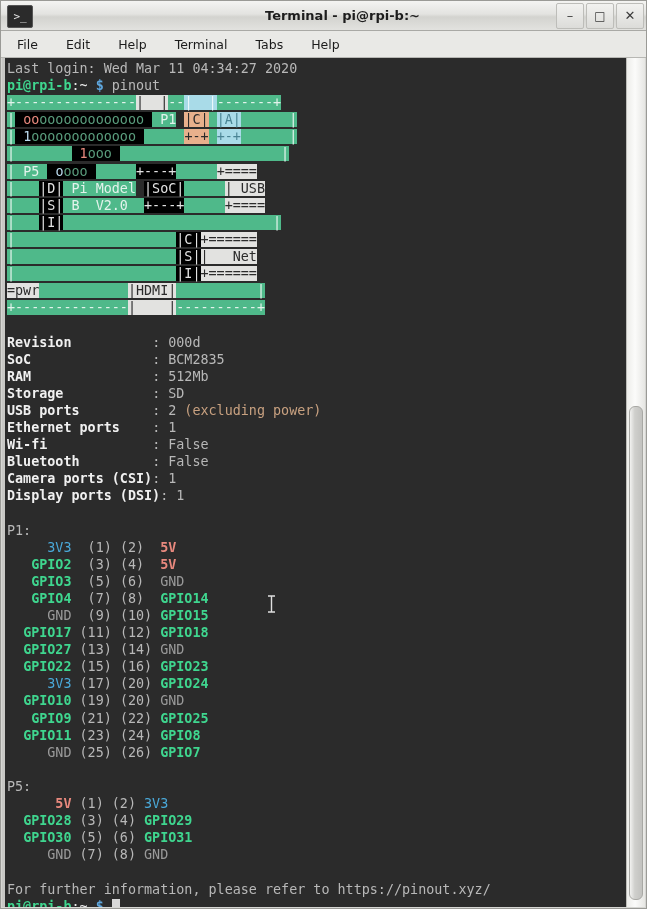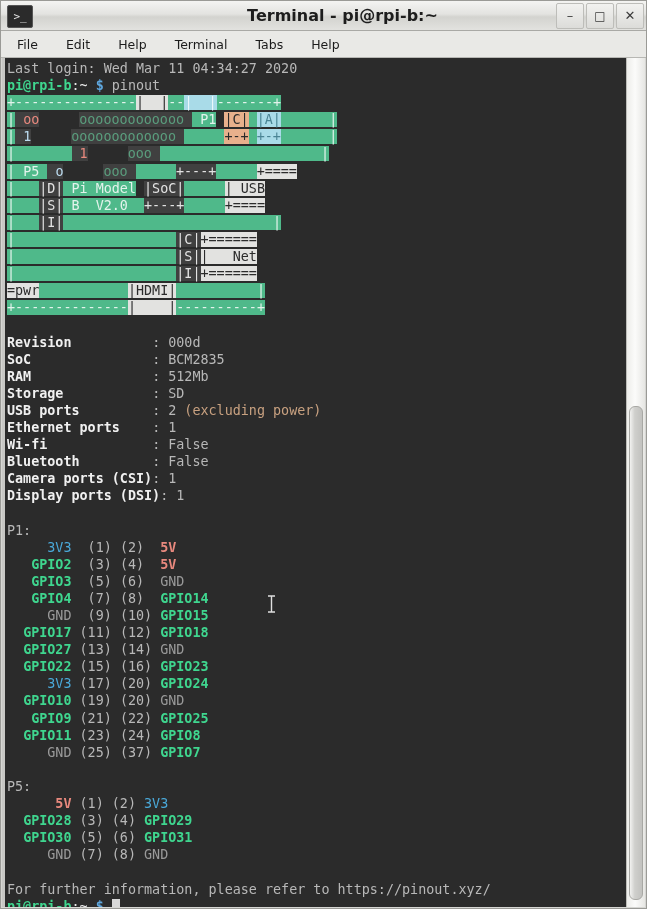--- a/index.html
+++ b/index.html
@@ -11,21 +11,21 @@
           background:#d6d6d3;box-sizing:border-box;
           border:1px solid #9a9a96;}
   .titlebar{position:relative;height:29px;
             background:linear-gradient(to bottom,#f4f4f2 0%,#e3e3e0 45%,#d3d3cf 55%,#e2e2df 100%);
             border-bottom:1px solid #a9a9a5;}
   .title-ico{position:absolute;left:6px;top:4px;width:24px;height:21px;
              background:#2b2b2b;border:1px solid #555;border-radius:2px;
              color:#e6e6e6;font-family:"DejaVu Sans Mono",monospace;
              font-size:11px;line-height:21px;text-align:center;}
   .title-text{position:absolute;left:0;right:0;top:0;height:29px;line-height:29px;
-              text-align:center;font-size:16px;font-weight:bold;color:#1d1d1d;padding-left:38px;}
+              text-align:center;font-size:13px;font-weight:bold;color:#1d1d1d;padding-left:38px;}
   .wbtns{position:absolute;right:2px;top:2px;height:25px;display:flex;align-items:center;
          gap:2px;}
   .wbtn{width:26px;height:24px;display:flex;align-items:center;justify-content:center;
         font-size:13px;color:#3a3a3a;
         background:linear-gradient(to bottom,#f2f2f0,#dcdcd9);
         border:1px solid #bdbdb9;border-radius:2px;}
   .wbtn.sq{font-size:12px;}
 
   
   .menubar{height:26px;background:#e9e9e6;border-bottom:1px solid #b7b7b3;
@@ -52,27 +52,27 @@
   .c-cyan{color:#4aa8d8;font-weight:normal;}
   .c-grey{color:#9a9a9a;}
   .c-white{color:#e8e8e8;}
   .c-bold{color:#f0f0f0;font-weight:bold;text-align:right;}
   .c-salmon{color:#e9897e;font-weight:bold;text-align:right;}
   .c-tan{color:#c8a180;}
   .c-dim{color:#b8b8b8;}
 
   
   .board{background:#4fb98a;color:#e3f3ec;}
-  .b-dark{background:#404040;color:#e3e3e3;}
+  .b-dark{background:#000000;color:#e3e3e3;}
   .b-lgrey{background:#e2e2e0;color:#2b2b2b;}
   .b-peach{background:#e8b08c;color:#2b2b2b;}
   .b-lblue{background:#a9dbe8;color:#eaf7fb;}
   .b-lblue-d{background:#a9dbe8;color:#4a8494;}
   .pin-sal{color:#e9897e;}
-  .pin-grn{color:#5a9d7d;margin-left:40px;}
+  .pin-grn{color:#5a9d7d;}
   .pin-blu{color:#bcdcf0;}
 
   .cursor-block{background:#d8d8d8;color:#2b2b2b;}
   .ibeam{position:absolute;left:262px;top:537px;width:9px;height:18px;}
   .ibeam svg{display:block;}
 </style>
 </head>
 <body>
 
 <div class="window">
@@ -131,21 +131,21 @@
   <span class="c-bgreen"> GPIO3</span> <span class="c-dim"> (5)</span> <span class="c-dim">(6) </span> <span class="c-grey">GND</span>
   <span class="c-bgreen"> GPIO4</span> <span class="c-dim"> (7)</span> <span class="c-dim">(8) </span> <span class="c-bgreen">GPIO14</span>
   <span class="c-grey">   GND</span> <span class="c-dim"> (9)</span> <span class="c-dim">(10)</span> <span class="c-bgreen">GPIO15</span>
   <span class="c-bgreen">GPIO17</span> <span class="c-dim">(11)</span> <span class="c-dim">(12)</span> <span class="c-bgreen">GPIO18</span>
   <span class="c-bgreen">GPIO27</span> <span class="c-dim">(13)</span> <span class="c-dim">(14)</span> <span class="c-grey">GND</span>
   <span class="c-bgreen">GPIO22</span> <span class="c-dim">(15)</span> <span class="c-dim">(16)</span> <span class="c-bgreen">GPIO23</span>
   <span class="c-cyan">   3V3</span> <span class="c-dim">(17)</span> <span class="c-dim">(20)</span> <span class="c-bgreen">GPIO24</span>
   <span class="c-bgreen">GPIO10</span> <span class="c-dim">(19)</span> <span class="c-dim">(20)</span> <span class="c-grey">GND</span>
   <span class="c-bgreen"> GPIO9</span> <span class="c-dim">(21)</span> <span class="c-dim">(22)</span> <span class="c-bgreen">GPIO25</span>
   <span class="c-bgreen">GPIO11</span> <span class="c-dim">(23)</span> <span class="c-dim">(24)</span> <span class="c-bgreen">GPIO8</span>
-  <span class="c-grey">   GND</span> <span class="c-dim">(25)</span> <span class="c-dim">(37)</span> <span class="c-bgreen">GPIO7</span>
+  <span class="c-grey">   GND</span> <span class="c-dim">(25)</span> <span class="c-dim">(26)</span> <span class="c-bgreen">GPIO7</span>
 
 <span class="c-dim">P5:</span>
   <span class="c-salmon">    5V</span> <span class="c-dim">(1)</span> <span class="c-dim">(2)</span> <span class="c-cyan">3V3</span>
   <span class="c-bgreen">GPIO28</span> <span class="c-dim">(3)</span> <span class="c-dim">(4)</span> <span class="c-bgreen">GPIO29</span>
   <span class="c-bgreen">GPIO30</span> <span class="c-dim">(5)</span> <span class="c-dim">(6)</span> <span class="c-bgreen">GPIO31</span>
   <span class="c-grey">   GND</span> <span class="c-dim">(7)</span> <span class="c-dim">(8)</span> <span class="c-grey">GND</span>
 
 <span class="c-dim">For further information, please refer to https://pinout.xyz/</span>
 <span class="c-bgreen">pi@rpi-b</span><span class="c-white">:~</span> <span class="c-blue">$</span> <span class="cursor-block"> </span></pre>
       <div class="ibeam">

